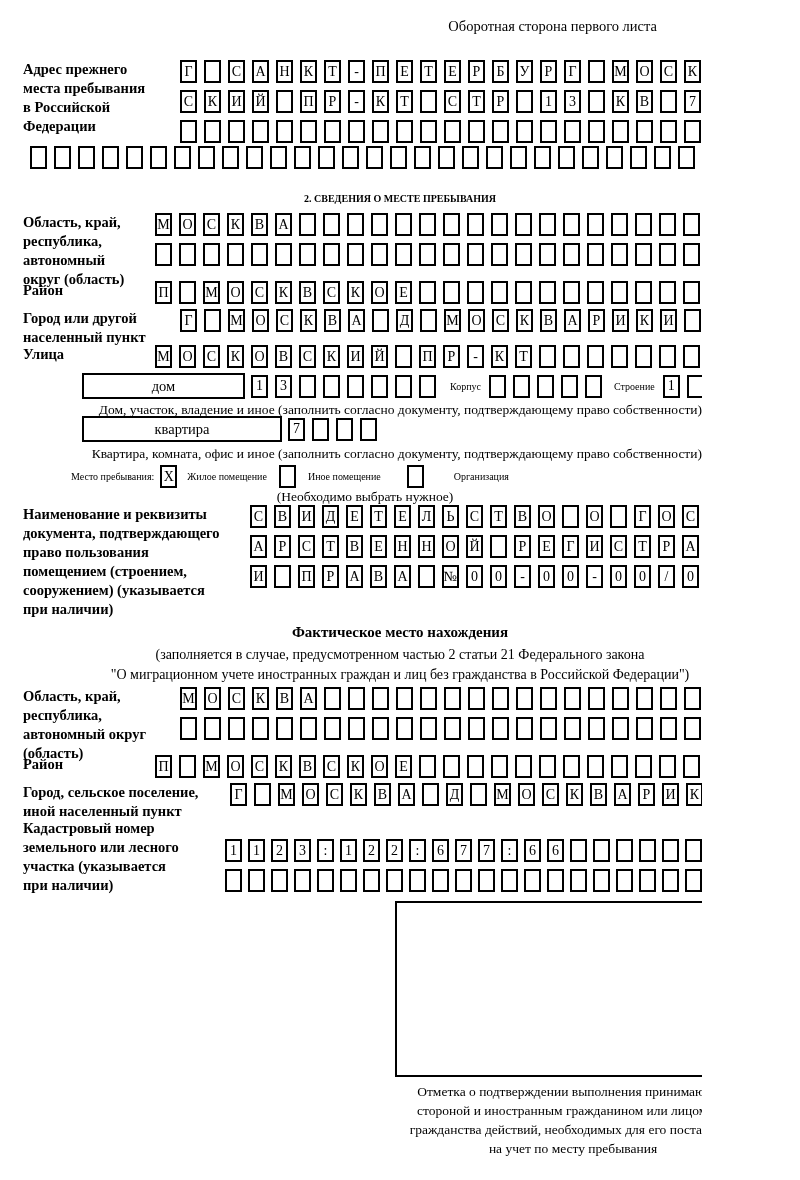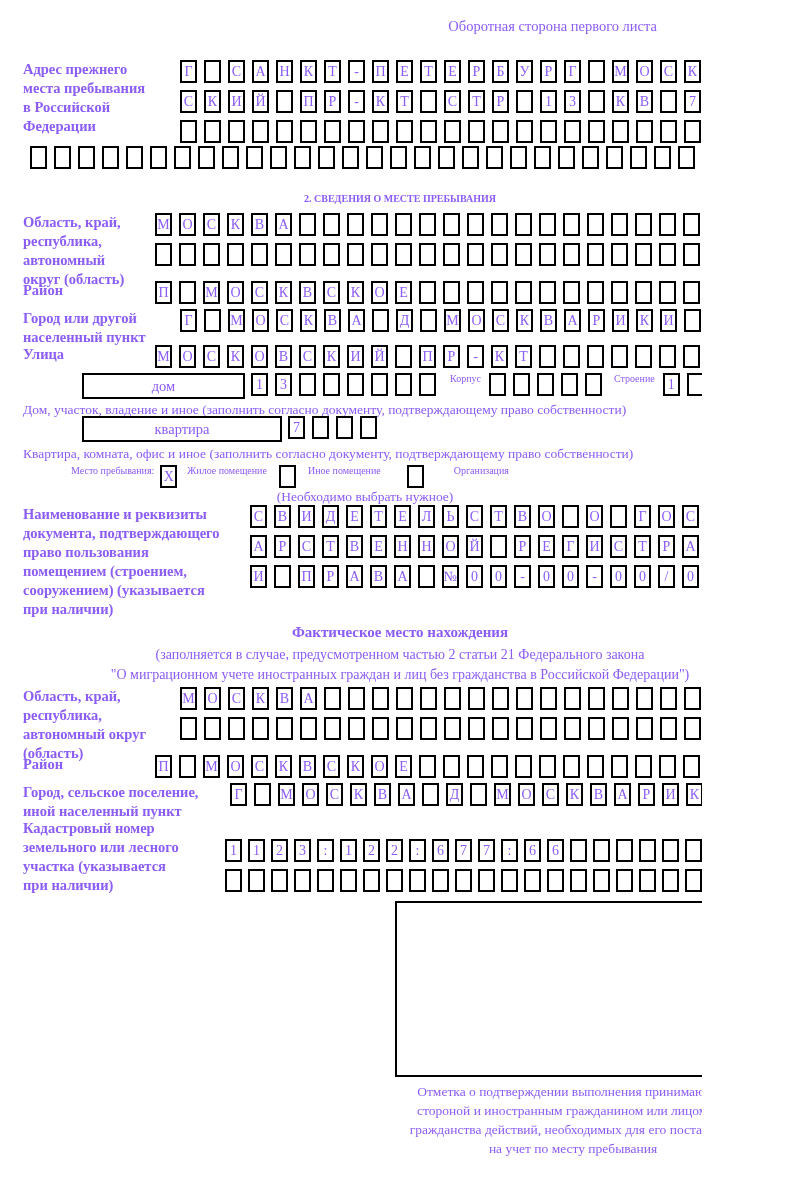--- a/index.html
+++ b/index.html
@@ -1,21 +1,21 @@
 <!DOCTYPE html>
 <html><head>
 <meta charset="utf-8">
 <style>
   html,body { margin:0; padding:0; background:#fff; }
   .page {
     position:relative;
     width:702px; height:1180px;
     box-sizing:border-box;
     padding:0 0 0 23px;
-    background:#fff; color:#8b5cf6;
+    background:#fff; color:#000000;
     font-family:"Liberation Serif","DejaVu Serif",serif;
     overflow:hidden;
   }
   .hdr { padding-top:18px; padding-right:45px; text-align:right; font-size:14.5px; }
   .frow { display:flex; align-items:flex-start; }
   .vcenter { align-items:flex-start; }
   .flabel { font-size:14.5px; line-height:19px; white-space:pre-line; flex:none;font-weight:bold; }
   .w132 { width:132px; } .w157 { width:157px; } .w202 { width:202px; } .w207 { width:207px; } .w227 { width:227px; }
   .stack { display:flex; flex-direction:column; gap:7px; }
   .boxes { display:flex; gap:7px; }
@@ -23,23 +23,23 @@
   .cbox {
     flex:none; width:17px; height:23px; box-sizing:border-box;
     border:2px solid #000; display:flex; align-items:center; justify-content:center;
     font-size:14px; line-height:1;
   }
   .widebox {
     flex:none; height:26px; box-sizing:border-box; border:2px solid #000;
     display:flex; align-items:center; justify-content:center; font-size:14.5px;
   }
   .w163 { width:163px; } .w200 { width:200px; }
-  .inlinerow { display:flex; align-items:flex-start;padding-left:48px; }
+  .inlinerow { display:flex; align-items:center;padding-left:48px; }
   .ilabel { font-size:10px; white-space:nowrap; }
-  .cap { font-size:13.5px; line-height:17px; }
+  .cap { font-size:13.5px; line-height:17px;text-align:right; }
   .centerblock { width:754px; text-align:center; }
   .prewrap { white-space:pre-line; }
   .sect-title { margin-top:20px; font-weight:bold; font-size:10px; line-height:20px; }
   .sub-title { margin-top:3px; font-weight:bold; font-size:15px; line-height:20px; }
   .note2 { margin-top:3px; font-size:14px; line-height:20px; }
   .sec-addr { margin-top:25px; }
   .row4 { margin:3px 0 0 7px; }
   .capw { margin-top:4px; }
   .sec-region1 { margin-top:4px; }
   .sec-district1 { margin-top:-8px; }

